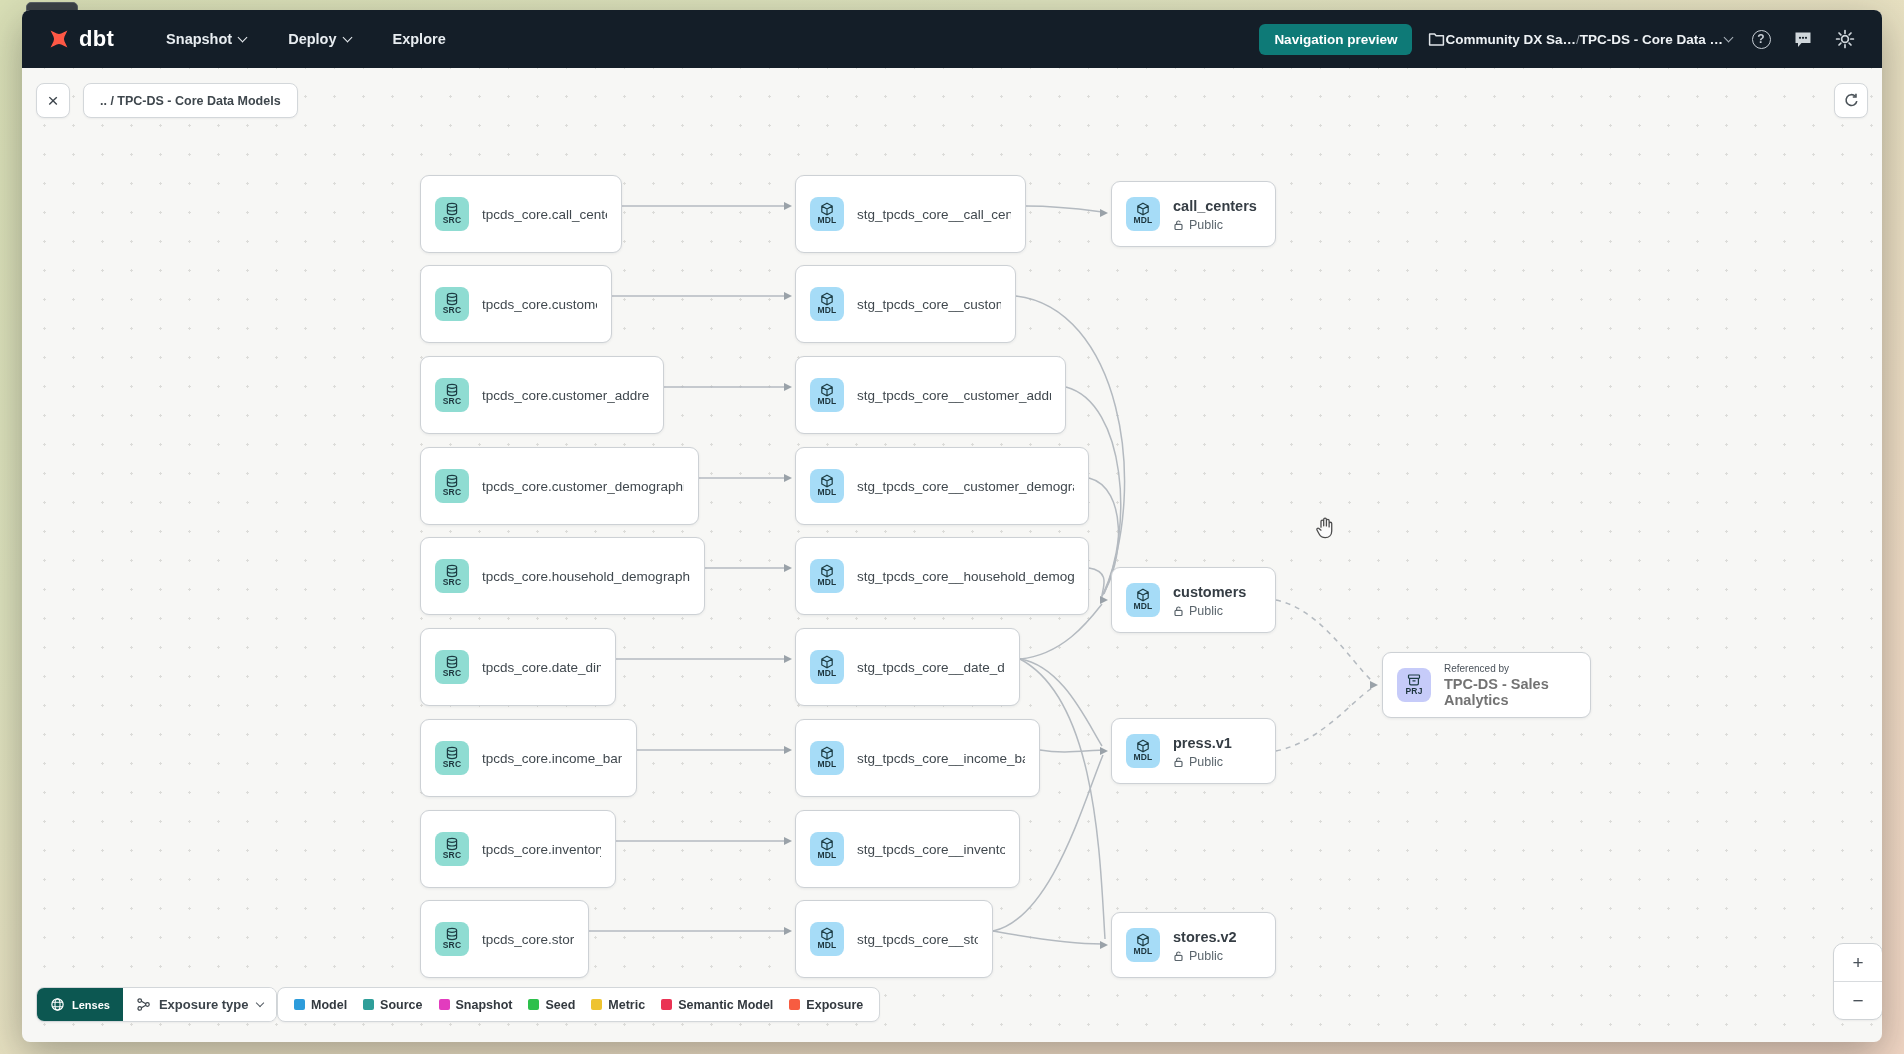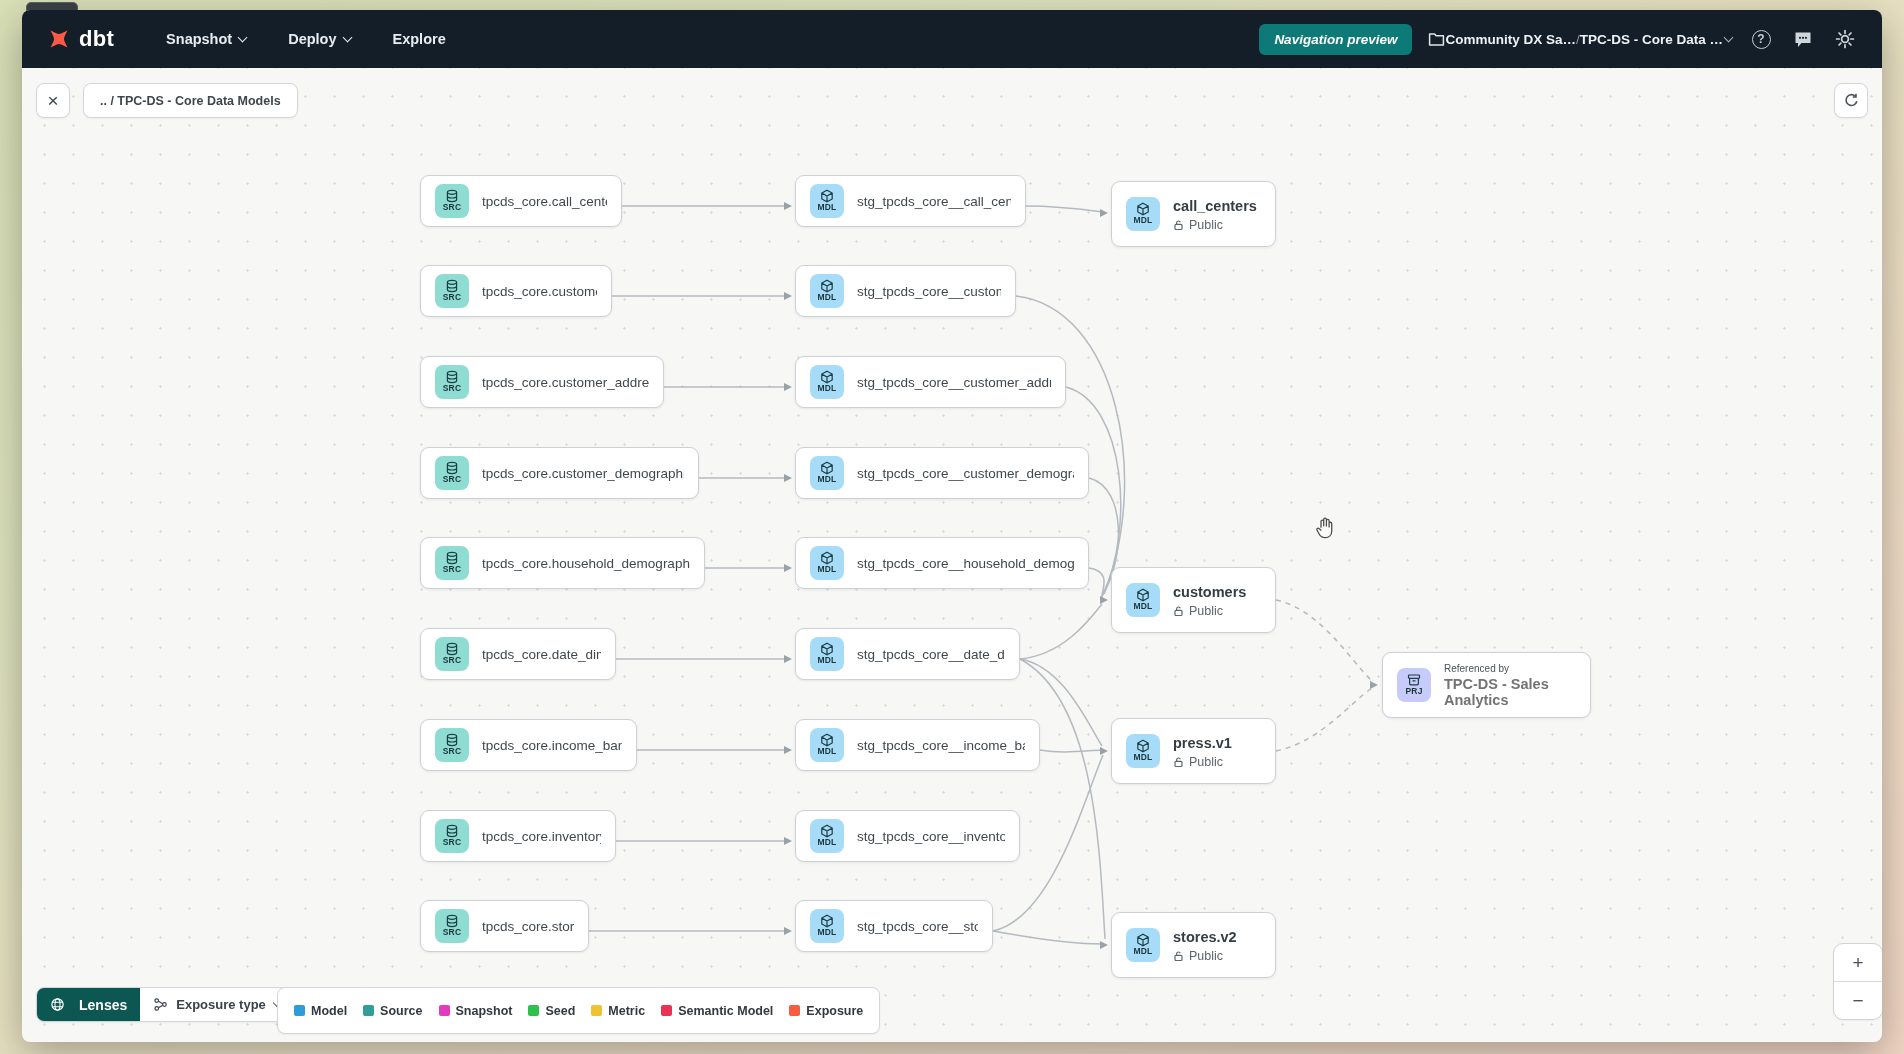--- a/index.html
+++ b/index.html
@@ -44,44 +44,44 @@
   .crumb-chip { left:61px; top:73px; height:35px; padding:0 16px; font-size:12.5px; font-weight:700;
     color:#3f474d; cursor:pointer; }
   .search-bar { left:798px; top:73px; width:997px; height:35px; padding:0 12px; gap:9px; }
   .search-bar input { flex:1; border:none; outline:none; font-family:inherit; font-size:13.5px; color:#30373d;
     background:transparent; }
   .search-bar input::placeholder { color:#8d959c; }
   .refresh-btn { left:1812px; top:73px; width:34px; height:35px; justify-content:center; cursor:pointer; }
 
   
   .node { position:absolute; background:#fff; border:1px solid #cdd1d5; border-radius:9px; display:flex;
-    align-items:center; gap:13px; padding:0 14px; height:52px; box-shadow:0 1px 3px rgba(16,24,40,.07);
+    align-items:center; gap:13px; padding:0 14px; height:78px; box-shadow:0 1px 3px rgba(16,24,40,.07);
     cursor:pointer; }
   .badge { width:34px; height:34px; border-radius:8px; display:flex; flex-direction:column; align-items:center;
     justify-content:center; flex:none; }
   .badge-label { font-size:8.5px; font-weight:700; color:#1c343c; line-height:1.1; letter-spacing:.2px; }
   .src-badge { background:#8fdcd2; }
   .mdl-badge { background:#a6dcf7; }
   .prj-badge { background:#c6cbf9; }
   .node-label { font-size:13.5px; color:#40484e; white-space:nowrap; overflow:hidden; }
   .node.pub, .node.ref { height:66px; }
   .pub-name { font-size:14.5px; font-weight:600; color:#353d44; }
   .pub-vis { display:flex; align-items:center; gap:5px; font-size:12.5px; color:#5c666d; margin-top:3px; }
   .ref-kicker { font-size:10px; color:#4a525a; }
   .ref-title { font-size:14.5px; font-weight:600; color:#737373; margin-top:2px; }
 
   
   .lens-group { position:absolute; left:14px; top:977px; height:35px; display:flex; border:1px solid #d3d7da;
     border-radius:8px; overflow:hidden; background:#fff; box-shadow:0 1px 2px rgba(16,24,40,.05); }
-  .lens-seg { display:flex; align-items:center; gap:14px; padding:0 13px; font-size:14px; font-weight:700;
+  .lens-seg { display:flex; align-items:center; gap:7px; padding:0 13px; font-size:11px; font-weight:700;
     color:#fff; cursor:pointer; border:none; font-family:inherit; }
   .res-seg { display:flex; align-items:center; gap:8px; padding:0 13px; font-size:13px; font-weight:600;
     color:#3b434a; background:#fff; cursor:pointer; border:none; font-family:inherit; }
   .res-seg .chev { border-color:#555d64; width:6px; height:6px; }
-  .legend-chip { left:255px; top:977px; height:47px; padding:0 16px; gap:16px; }
+  .legend-chip { left:255px; top:977px; height:35px; padding:0 16px; gap:16px; }
   .legend-item { display:flex; align-items:center; gap:6px; font-size:12.5px; font-weight:600; color:#33393f; }
   .swatch { width:11px; height:11px; border-radius:2px; display:inline-block; }
   .zoom-ctrl { position:absolute; left:1811px; top:933px; width:50px; height:77px; background:#fff;
     border:1px solid #cfd3d6; border-radius:10px; display:flex; flex-direction:column;
     box-shadow:0 1px 2px rgba(16,24,40,.05); }
   .zoom-btn { flex:1; border:none; background:none; font-size:19px; color:#4a525a; cursor:pointer;
     font-family:inherit; }
   .zoom-btn:first-child { border-bottom:1px solid #d8dbde; }
   .cursor-hand { position:absolute; left:1290px; top:505px; }
 </style>
@@ -112,21 +112,21 @@
       </button>
       <button class="nav-item">
         <span>Deploy</span>
           <span class="chev"></span>
       </button>
       <button class="nav-item">
         <span>Explore</span>
       </button>
 
       <div class="nav-right">
-        <button class="preview-btn" style="background: rgb(14, 122, 119); font-style: italic;">Navigation preview</button>
+        <button class="preview-btn" style="background: rgb(14, 122, 119);">Navigation preview</button>
         <div class="proj-crumb">
           <svg width="17" height="15" viewBox="0 0 17 15">
             <path d="M1.6 2h5l1.5 1.8h7.3v9.2H1.6Z" fill="none" stroke="#dfe4e8" stroke-width="1.5" stroke-linejoin="round"></path>
           </svg>
           <span>Community DX Sa…</span>
           <span class="sep">/</span>
           <span>TPC-DS - Core Data …</span>
           <span class="chev"></span>
         </div>
         <button class="icon-btn">

